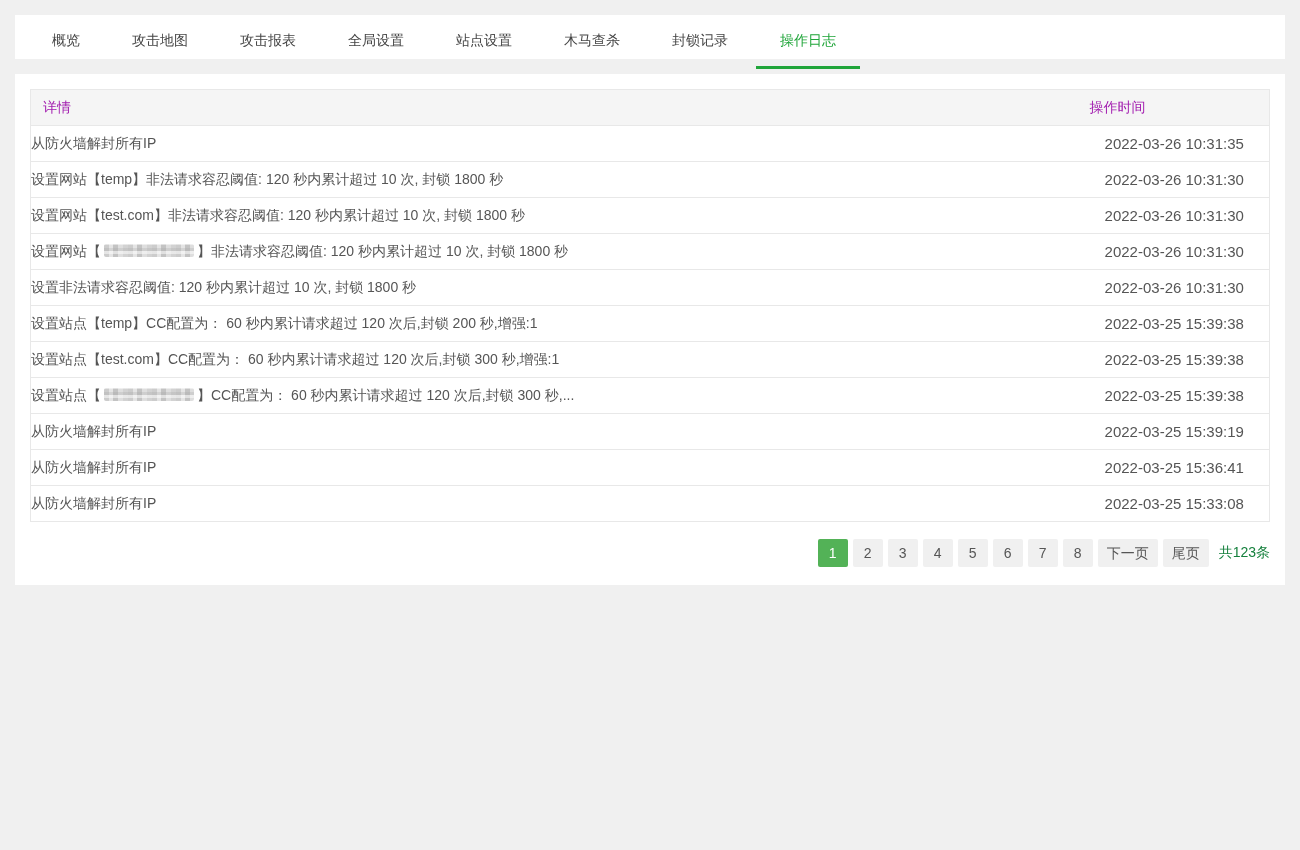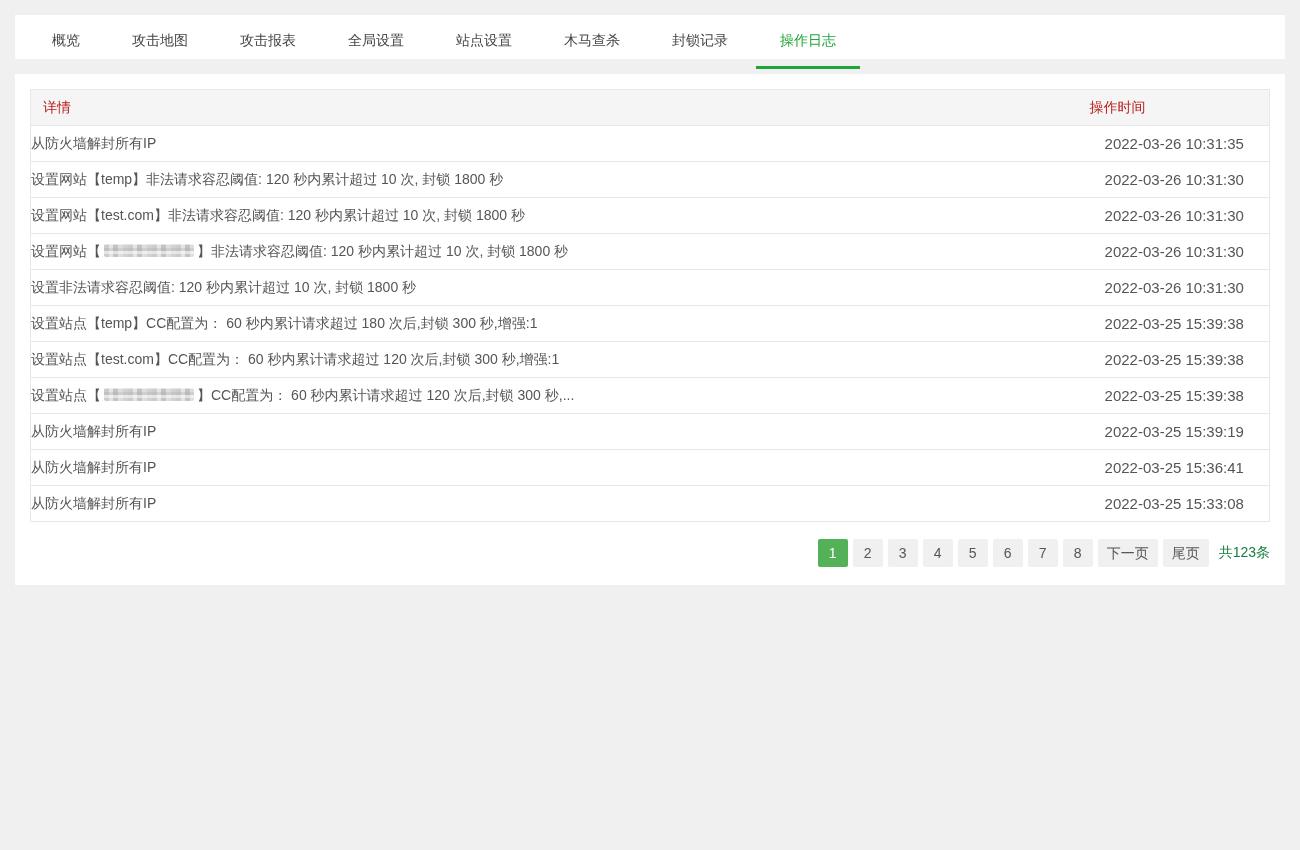--- a/index.html
+++ b/index.html
@@ -46,21 +46,21 @@
   table.log-table {
     width: 100%;
     border-collapse: collapse;
     border: 1px solid #e8e8e8;
   }
   .log-table th {
     background: #f5f5f5;
     height: 36px;
     font-size: 14px;
     font-weight: normal;
-    color: #b91c1c;
+    color: #a21caf;
   }
   .log-table th.col-detail { text-align: left; padding-left: 12px; }
   .log-table th.col-time   { text-align: left; padding-right: 10px; width: 180px; }
   .log-table td {
     height: 36px;
     border-top: 1px solid #e8e8e8;
     font-size: 14px;
     color: #555;
   }
   .log-table td.detail { text-align: left; }
@@ -144,21 +144,21 @@
         </tr>
         <tr>
           <td class="detail">设置网站【<span class="redacted"></span>】非法请求容忍阈值: 120 秒内累计超过 10 次, 封锁 1800 秒</td>
           <td class="time">2022-03-26 10:31:30</td>
         </tr>
         <tr>
           <td class="detail">设置非法请求容忍阈值: 120 秒内累计超过 10 次, 封锁 1800 秒</td>
           <td class="time">2022-03-26 10:31:30</td>
         </tr>
         <tr>
-          <td class="detail">设置站点【temp】CC配置为： 60 秒内累计请求超过 180 次后,封锁 300 秒,增强:1</td>
+          <td class="detail">设置站点【temp】CC配置为： 60 秒内累计请求超过 120 次后,封锁 200 秒,增强:1</td>
           <td class="time">2022-03-25 15:39:38</td>
         </tr>
         <tr>
           <td class="detail">设置站点【test.com】CC配置为： 60 秒内累计请求超过 120 次后,封锁 300 秒,增强:1</td>
           <td class="time">2022-03-25 15:39:38</td>
         </tr>
         <tr>
           <td class="detail">设置站点【<span class="redacted"></span>】CC配置为： 60 秒内累计请求超过 120 次后,封锁 300 秒,...</td>
           <td class="time">2022-03-25 15:39:38</td>
         </tr>

